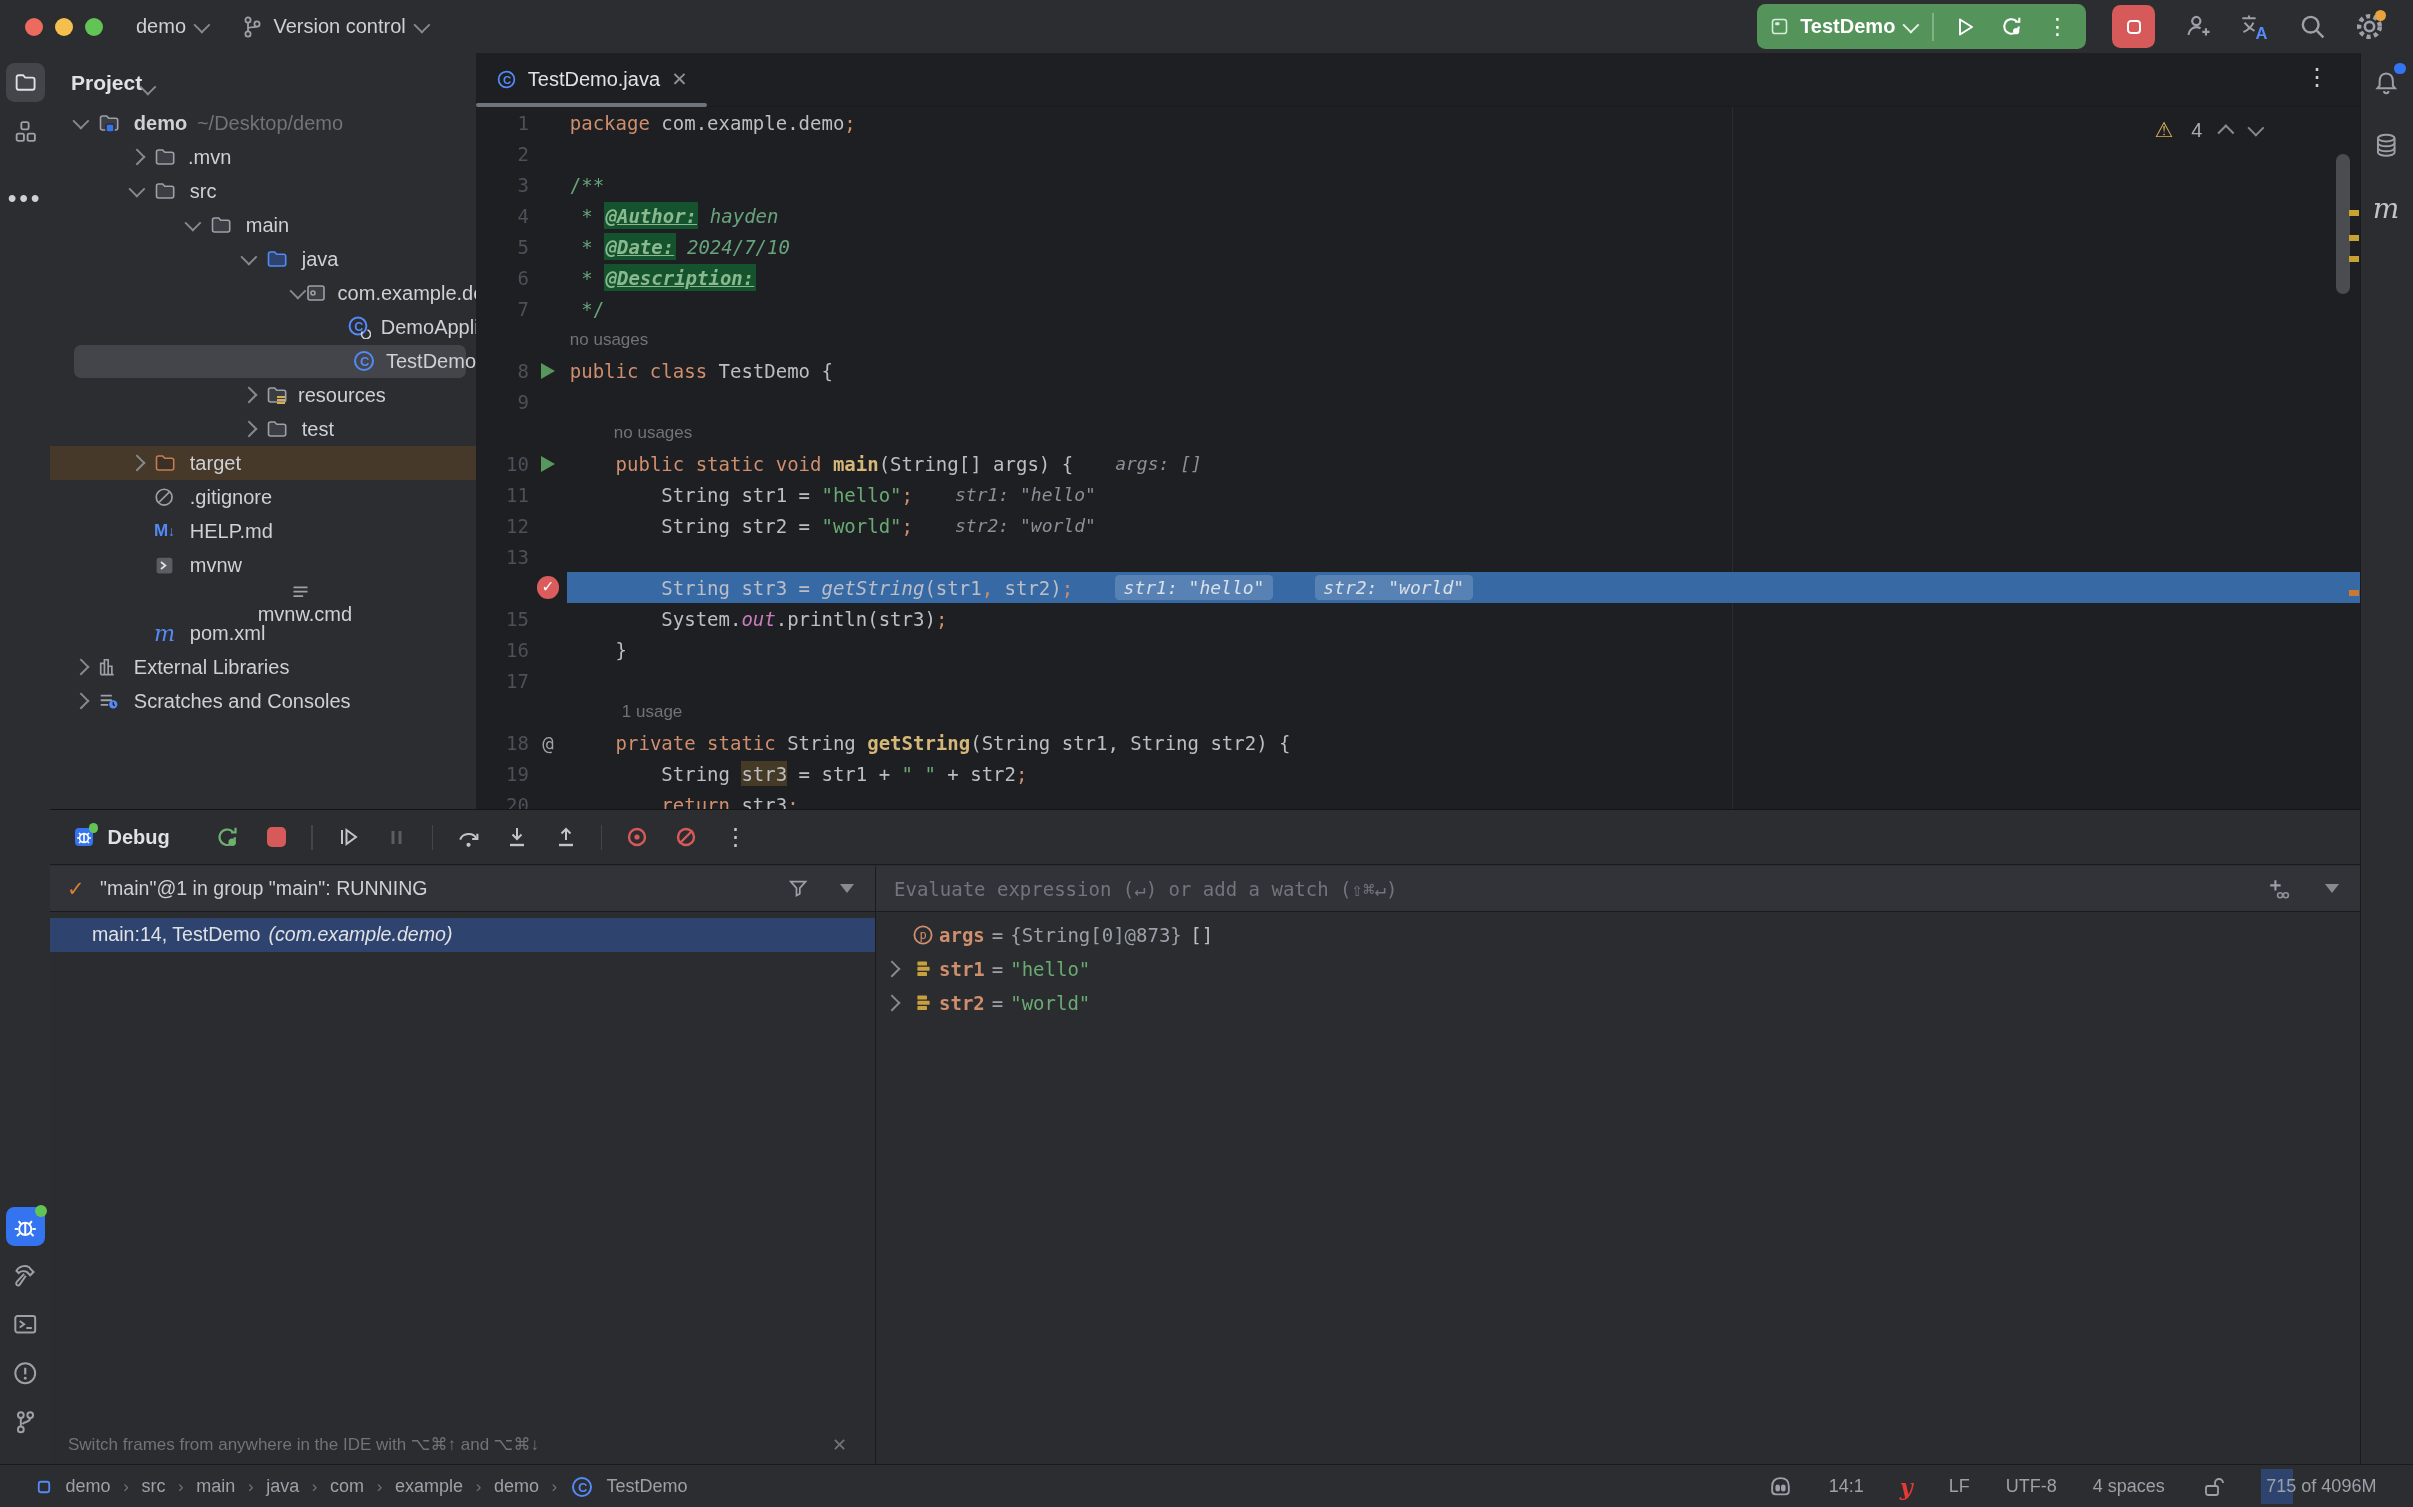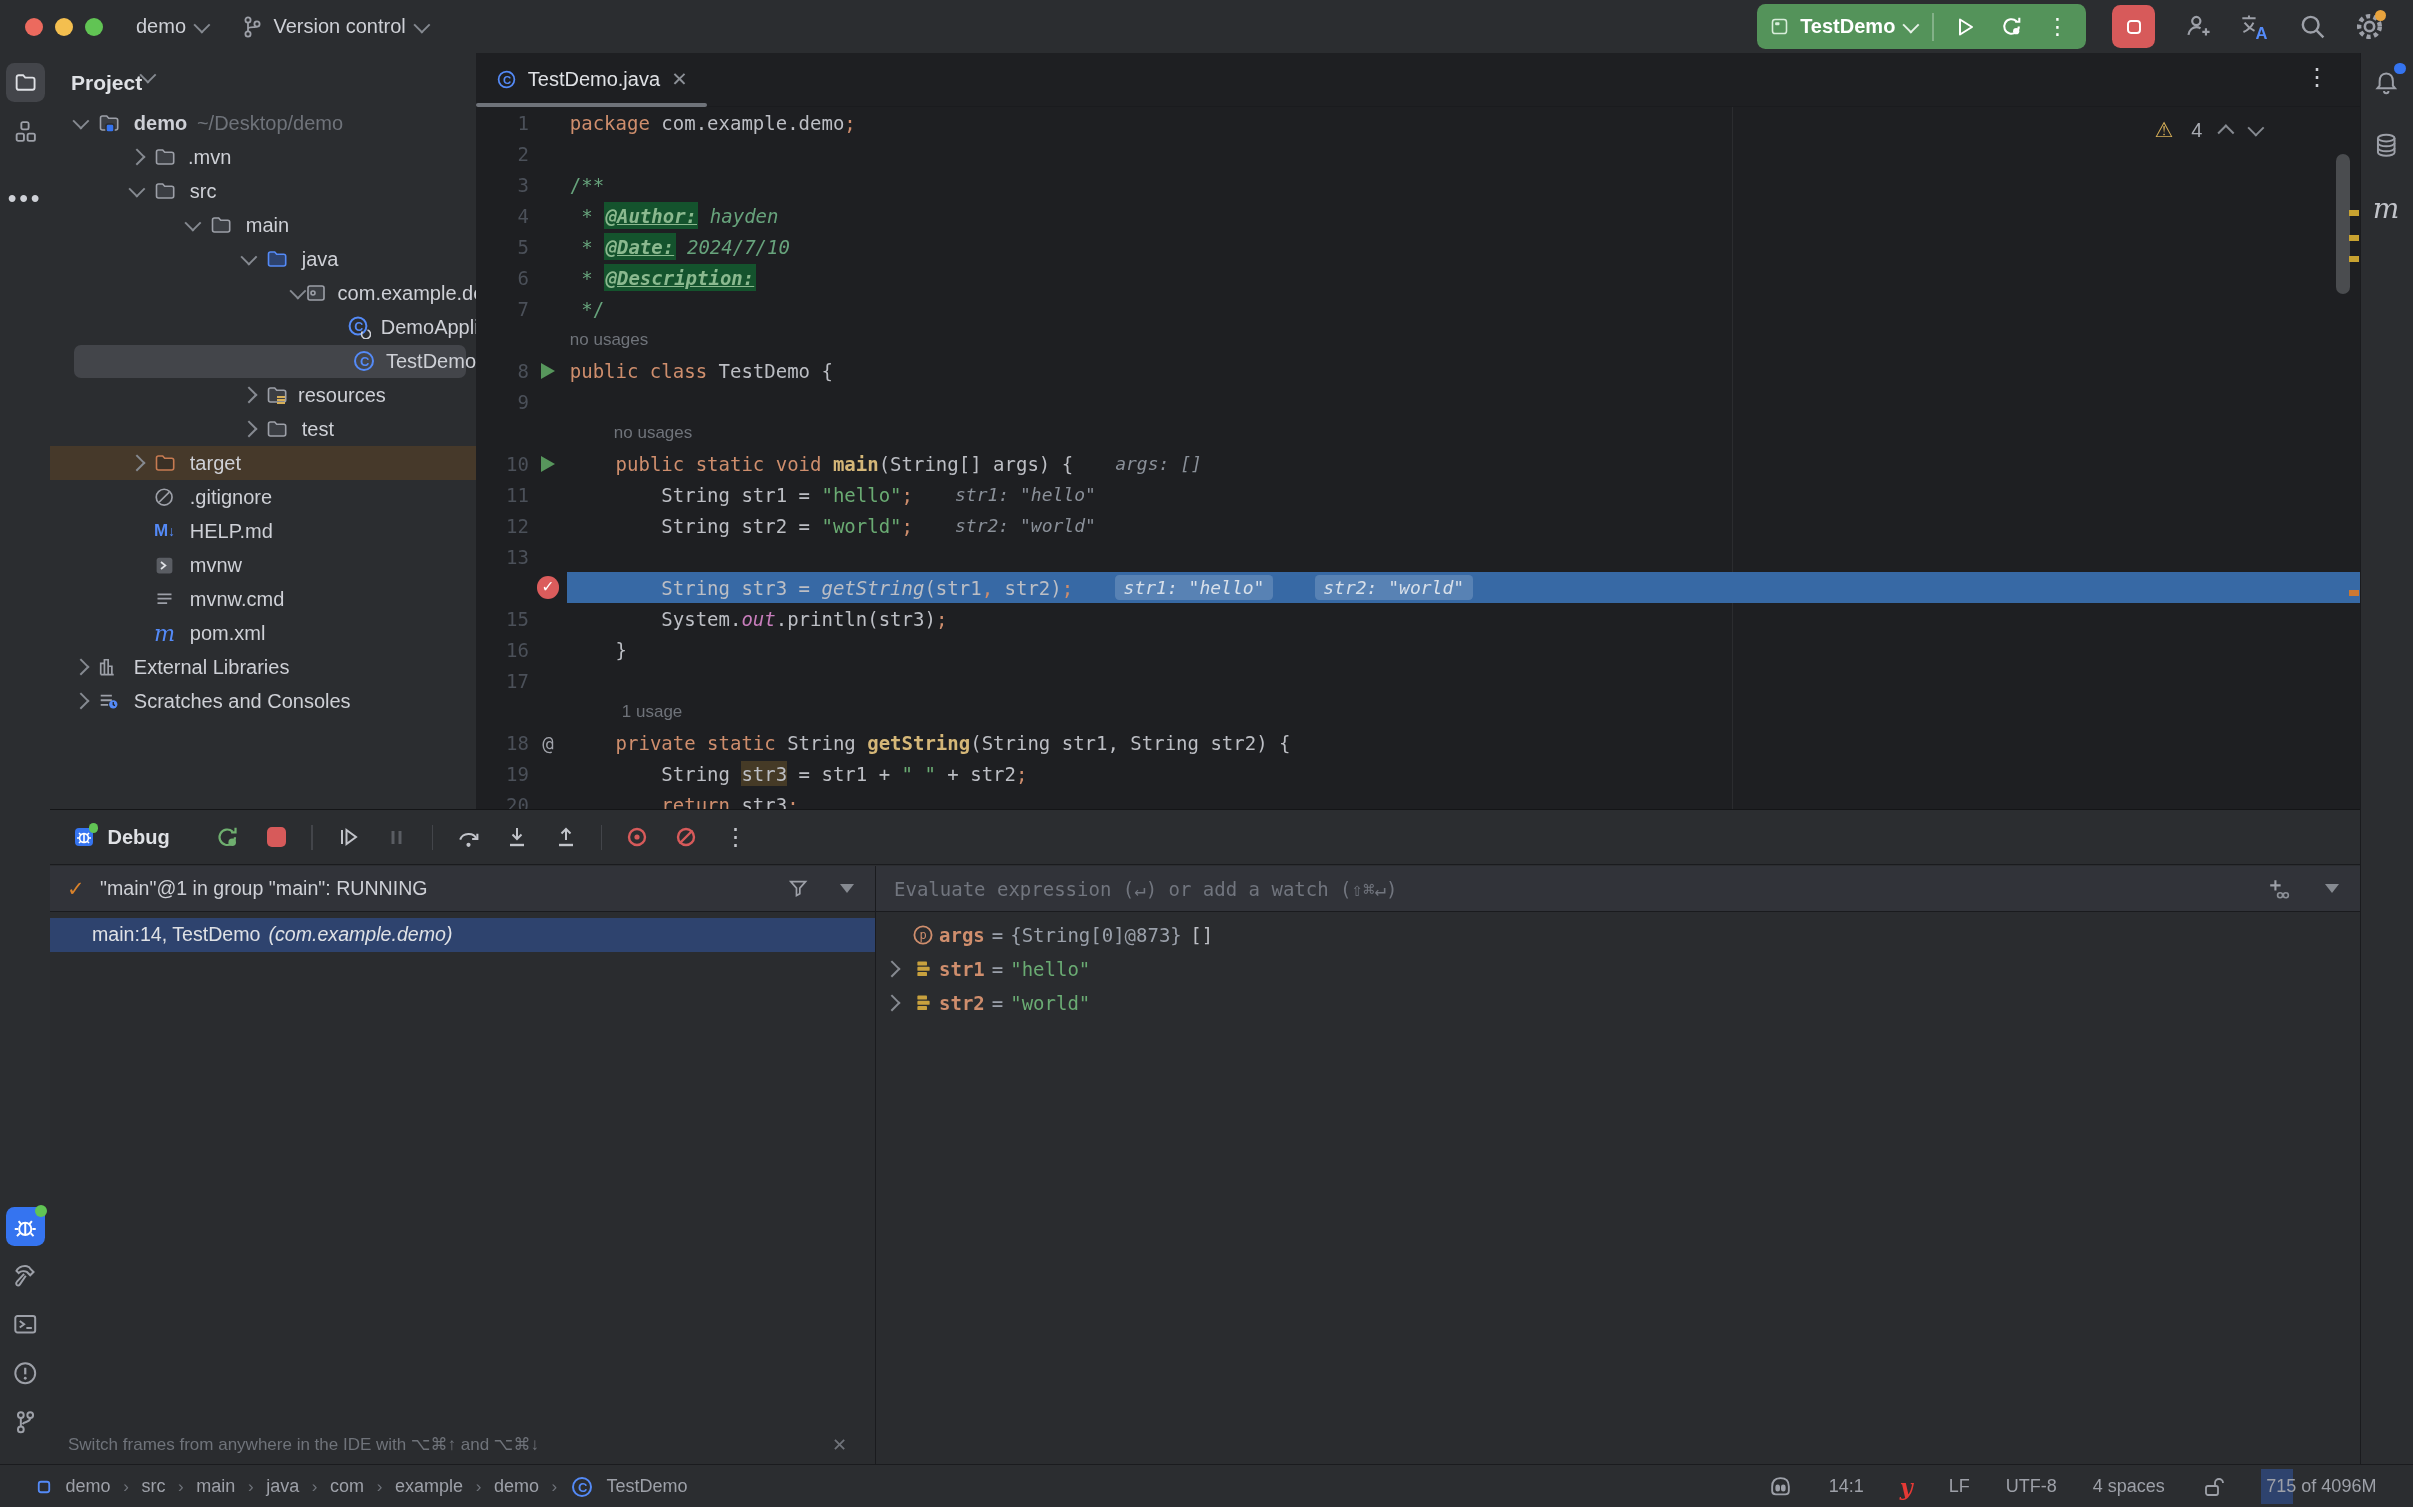--- a/index.html
+++ b/index.html
@@ -21,21 +21,21 @@
   .ticon{width:31px;height:31px;display:flex;align-items:center;justify-content:center;position:relative}
   .dot{position:absolute;border-radius:50%}
   
   #left-strip{left:0;top:53px;width:50px;height:1411px;background:#2B2D30;border-right:0.7px solid #1A1B1E}
   .strip-btn{width:39px;height:39px;margin:9.8px 5.6px;border-radius:8.4px;display:flex;align-items:center;justify-content:center;position:relative}
   .strip-btn.active-gray{background:#43454A}
   .strip-btn.active-blue{background:#3574F0}
   #left-strip .bottom{position:absolute;bottom:12.6px;left:0;width:50px}
   
   #project-panel{left:50px;top:53px;width:426px;height:756px;background:#2B2D30;border-right:1.4px solid #1A1B1E}
-  #project-header{display:flex;align-items:flex-start;gap:0;padding:18px 0 11.2px 21px;color:#DFE1E5;font-size:21px;font-weight:bold}
+  #project-header{display:flex;align-items:flex-end;gap:0;padding:18px 0 11.2px 21px;color:#DFE1E5;font-size:21px;font-weight:bold}
   .trow{height:34px;display:flex;align-items:center;font-size:20px;color:#CED0D6;position:relative;white-space:nowrap}
   .trow .sel{position:absolute;left:24px;right:9.8px;top:0.7px;bottom:0.7px;background:#43454A;border-radius:7px}
   .trow .exclbg{position:absolute;left:0;right:0;top:0;bottom:0;background:#46392A}
   .trow>*{position:relative}
   .trow .tchev{width:25px;display:flex;justify-content:center}
   .trow .ticn{width:31px;display:flex;justify-content:center;align-items:center}
   .trow .hint{color:#6F737A;margin-left:9.8px}
   .bold{font-weight:bold}
   
   #editor{left:476px;top:53px;width:1884px;height:756px;background:#1E1F22}
@@ -424,21 +424,21 @@
       <div class="trow" style="padding-left: 74px;">
         <span class="tchev"></span>
         <span class="ticn">
           <svg width="21" height="21" viewBox="0 0 24 24">
             <rect x="3" y="3" width="18" height="18" rx="3" fill="#5A5D63"></rect>
             <path d="M8 8l5 4-5 4" fill="none" stroke="#DFE1E5" stroke-width="2"></path>
           </svg>
         </span>
         <span style="margin-left:9.8px" class="">mvnw</span>
       </div>
-      <div class="trow" style="padding-left: 74px;">
+      <div class="trow" style="padding-left: 74px; flex-direction: column;">
         <span class="tchev"></span>
         <span class="ticn">
           <svg width="21" height="21" viewBox="0 0 24 24">
             <path d="M4 6h16M4 11h16M4 16h11" stroke="#9DA0A8" stroke-width="2"></path>
           </svg>
         </span>
         <span style="margin-left:9.8px" class="">mvnw.cmd</span>
       </div>
       <div class="trow" style="padding-left: 74px;">
         <span class="tchev"></span>

